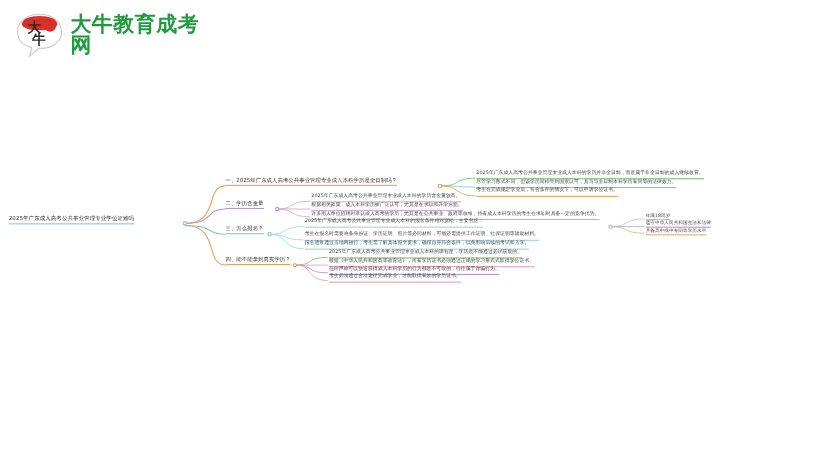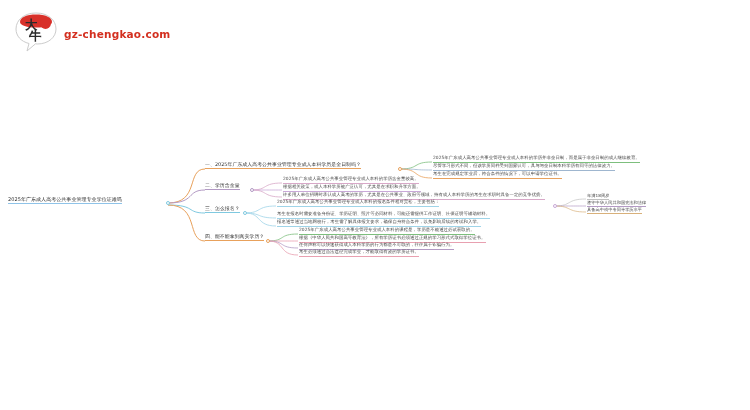--- a/index.html
+++ b/index.html
@@ -74,21 +74,21 @@
   <div id="logo-mark">
     <svg width="44" height="42" viewBox="0 0 44 42" xmlns="http://www.w3.org/2000/svg">
       <path d="M22 2 C10 2 2 9 2 18 C2 25 7 30.5 15 32.5 L13 40 L21.5 32.8 C22 32.9 22.6 33 23.2 33 C34.5 33 42 26.2 42 18 C42 9 34 2 22 2 Z" fill="#ffffff" stroke="#cccccc" stroke-width="1"></path>
       <path d="M6 11 C6 6 13 3.5 22 3.5 C31 3.5 38 6 38 11 C38 14.5 31 16.5 22 16.5 C13 16.5 6 14.5 6 11 Z" fill="#d8312a"></path>
       <circle cx="31.5" cy="12.5" r="5.4" fill="#d8312a"></circle>
       <text x="11" y="18" font-family="DejaVu Sans, sans-serif" font-size="12.5" font-weight="bold" fill="#2b2b2b">大</text>
       <text x="15" y="29" font-family="DejaVu Sans, sans-serif" font-size="12.5" font-weight="bold" fill="#2b2b2b">牛</text>
     </svg>
   </div>
   <div id="logo-text">
-    <div id="logo-sub">gz-chengkao.com</div>
+    <div id="logo-title">大牛教育成考网</div>
   </div>
 </div>
 
 <div id="map">
   <svg id="wires" viewBox="0 0 750 410" xmlns="http://www.w3.org/2000/svg" fill="none">
 
     <path d="M168 203 C 200 203 186 169 205 169" stroke="#e8a15c" stroke-width="1"></path>
 
     <path d="M168 203 C 196 203 186 190 205 190" stroke="#b39ac4" stroke-width="1"></path>
 

